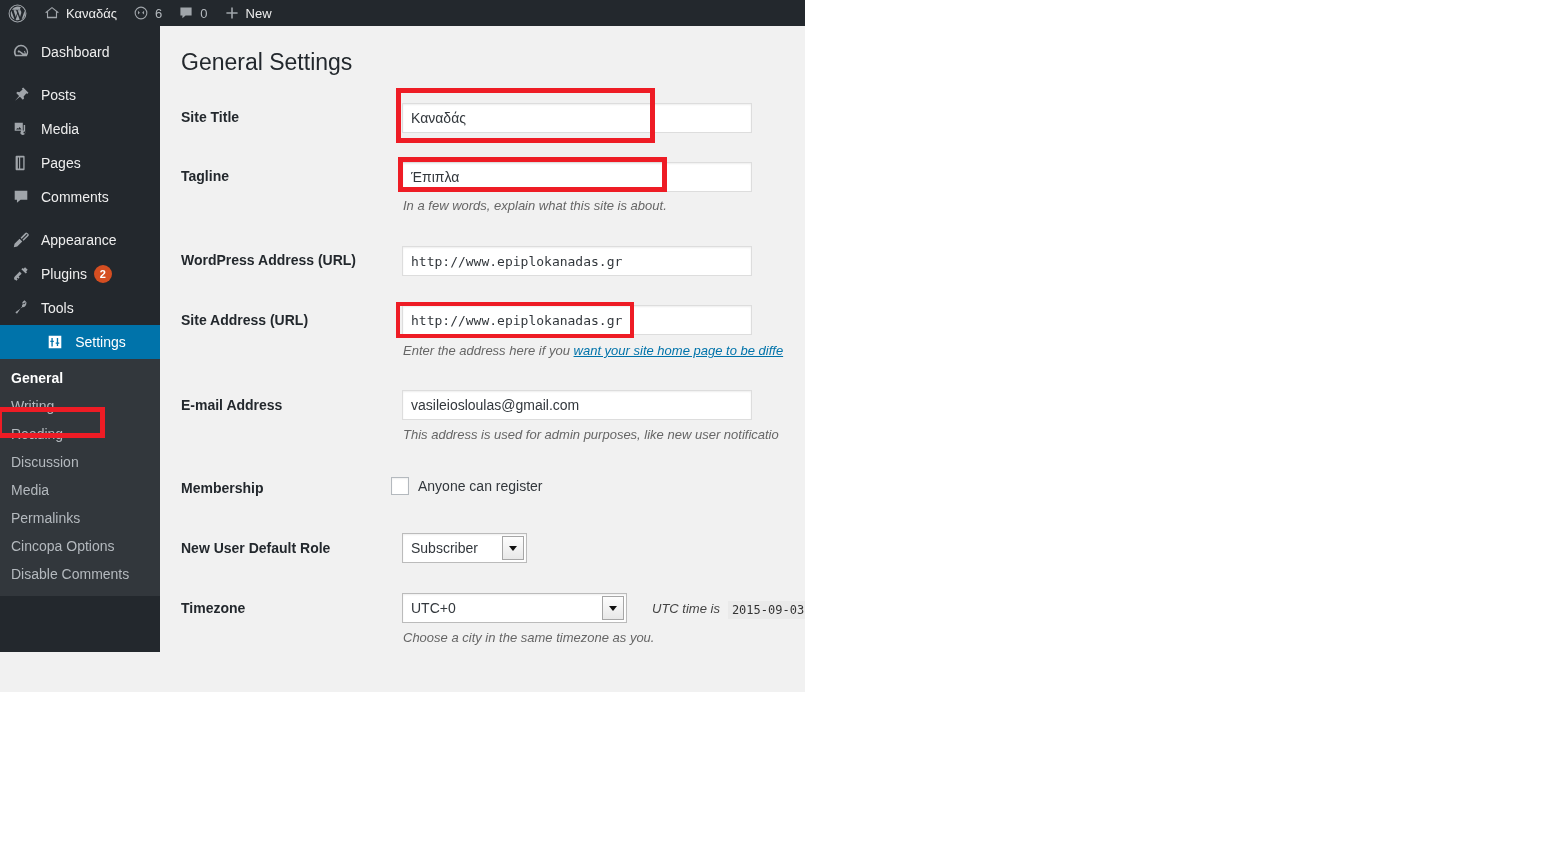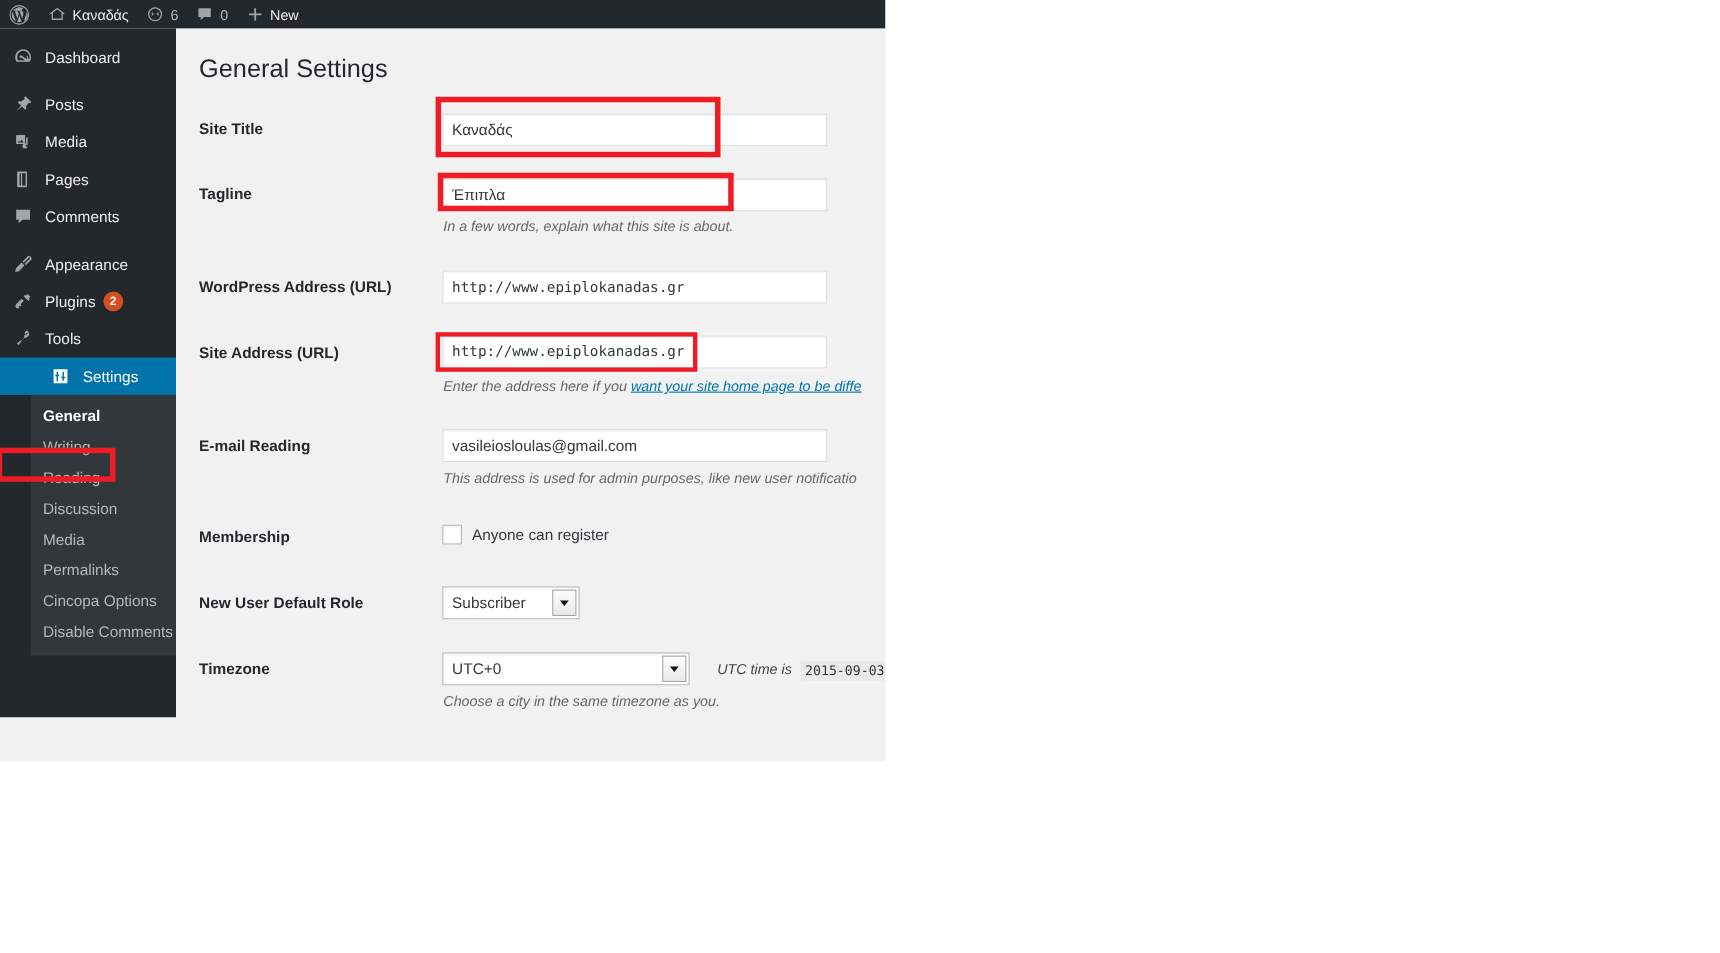--- a/index.html
+++ b/index.html
@@ -112,21 +112,20 @@
     background: #d54e21;
     color: #fff;
     border-radius: 10px;
     font-size: 11px;
     font-weight: bold;
   }
 
   #submenu {
     background: #32373c;
     padding: 5px 0 8px 0;
-    margin-left: 28px;
   }
   .sub-item {
     display: block;
     padding: 6px 0 6px 11px;
     font-size: 14px;
     color: #b4b9be;
     position: relative;
   }
   .sub-item.current {
     color: #ffffff;
@@ -190,21 +189,21 @@
     font-style: italic;
     color: #666;
     white-space: nowrap;
   }
   .desc a {
     color: #0073aa;
     font-style: italic;
   }
   .cb-row {
     position: absolute;
-    left: 242px;
+    left: 231px;
     display: flex;
     align-items: center;
     gap: 9px;
     white-space: nowrap;
   }
   .checkbox {
     width: 18px;
     height: 18px;
     box-sizing: border-box;
     border: 1px solid #b4b9be;
@@ -462,21 +461,21 @@
       </div>
 
       <div class="row-label" style="top:286px">Site Address (URL)</div>
       <div class="field" style="top:279px">
         <input class="txt mono" type="text" value="http://www.epiplokanadas.gr" style="">
       </div>
       <div class="desc" style="top:317px">
         <span>Enter the address here if you </span><a href="#">want your site home page to be diffe</a>
       </div>
 
-      <div class="row-label" style="top:371px">E-mail Reading</div>
+      <div class="row-label" style="top:371px">E-mail Address</div>
       <div class="field" style="top:364px">
         <input class="txt" type="text" value="vasileiosloulas@gmail.com" style="">
       </div>
       <div class="desc" style="top:401px">This address is used for admin purposes, like new user notificatio</div>
 
       <div class="row-label" style="top:454px">Membership</div>
       <div class="cb-row" style="top:451px">
         <span class="checkbox"></span>
         <span class="cb-label">Anyone can register</span>
       </div>

